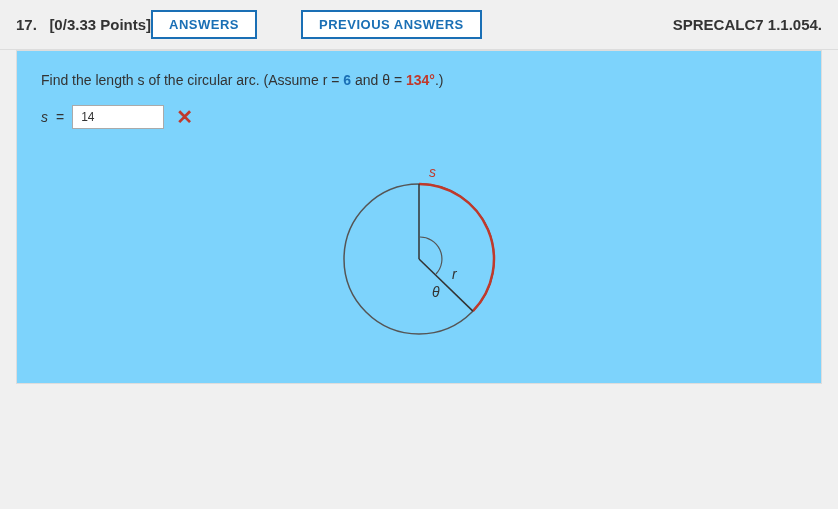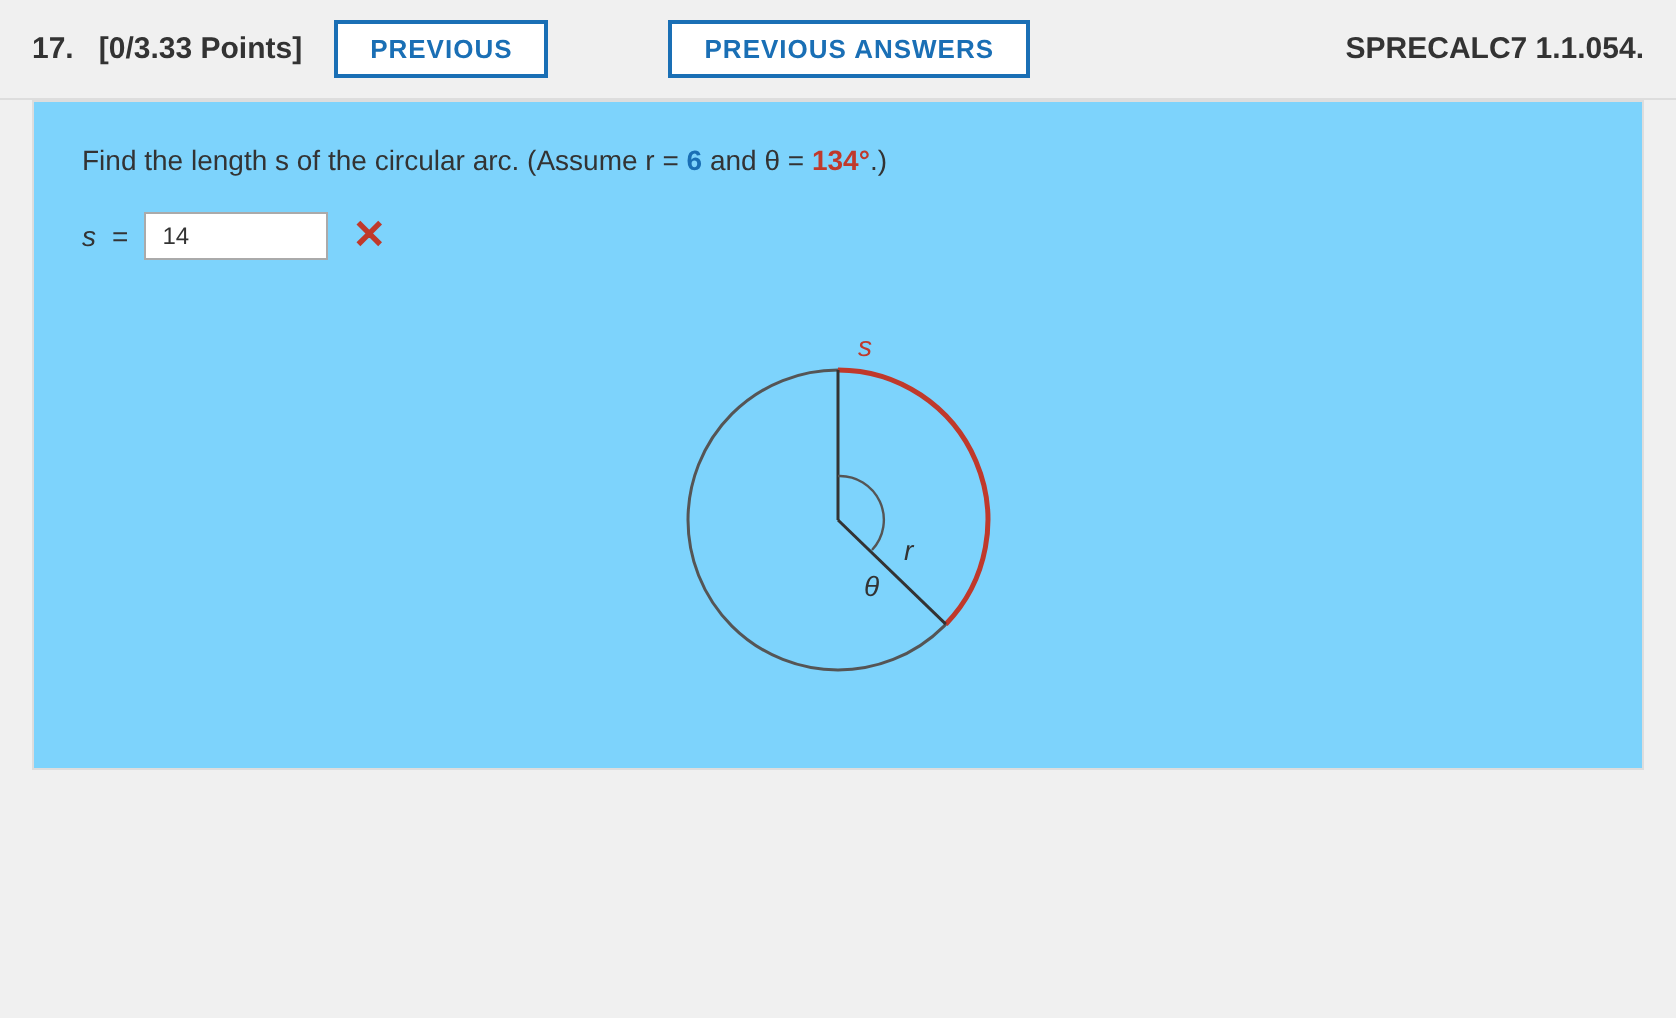--- a/index.html
+++ b/index.html
@@ -18,21 +18,21 @@
       width: 838px;
       min-height: 509px;
       background: #f0f0f0;
     }
     
     .header-bar {
       display: flex;
       align-items: center;
       background: #f0f0f0;
       padding: 10px 16px;
-      gap: 16px;
+      gap: 0;
       border-bottom: 1px solid #ddd;
     }
     .problem-number {
       font-weight: bold;
       font-size: 15px;
       color: #333;
       white-space: nowrap;
     }
     .btn-details {
       border: 2px solid #1a6fb5;
@@ -127,21 +127,21 @@
 <body>
 
 <div class="page-wrapper">
 
   <div class="header-bar">
     <span class="problem-number">
       <span>17.</span>
       &nbsp;
       <span>[0/3.33 Points]</span>
     </span>
-    <button class="btn-details">PREVIOUS</button>
+    <button class="btn-details">ANSWERS</button>
     <button class="btn-prev-answers">PREVIOUS ANSWERS</button>
     <span class="problem-id">SPRECALC7 1.1.054.</span>
   </div>
 
   <div class="content-area">
     <div class="problem-text">
       Find the length s of the circular arc. (Assume r = <span class="val-r">6</span> and θ = <span class="val-theta">134°</span>.)
     </div>
 
     <div class="answer-row">

